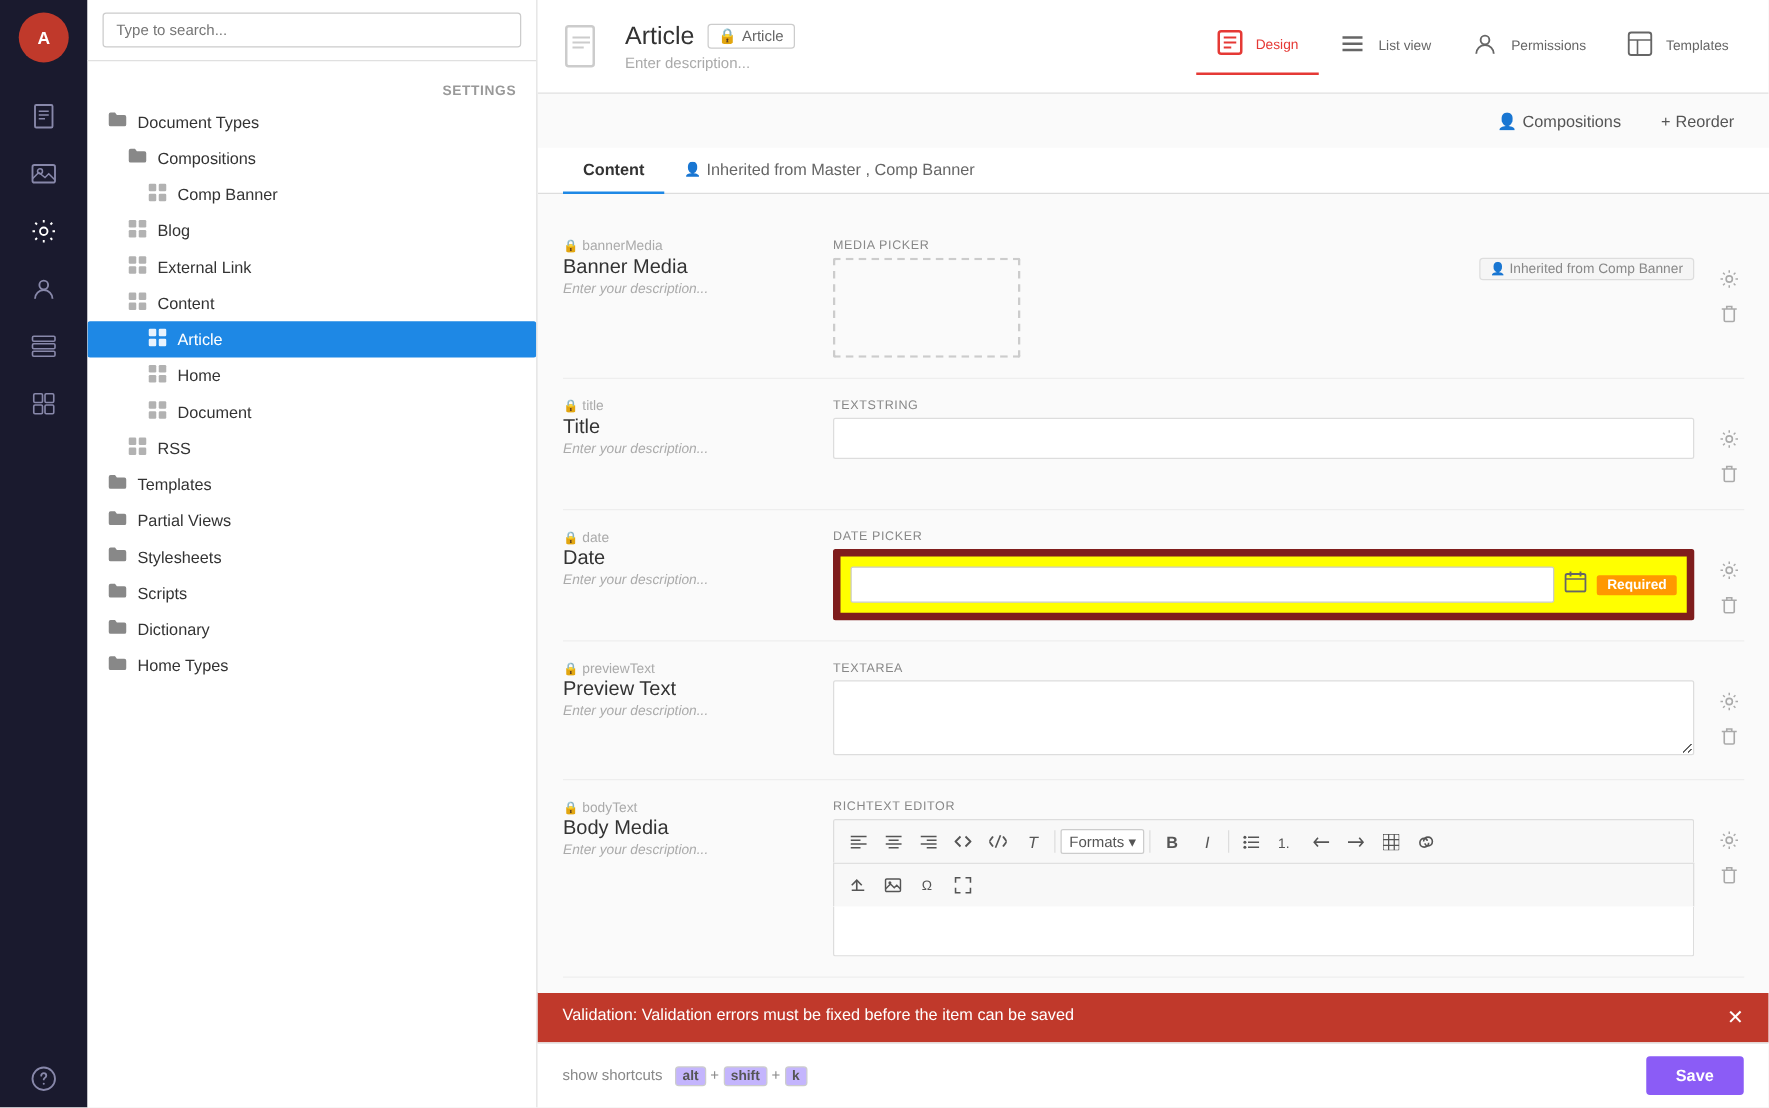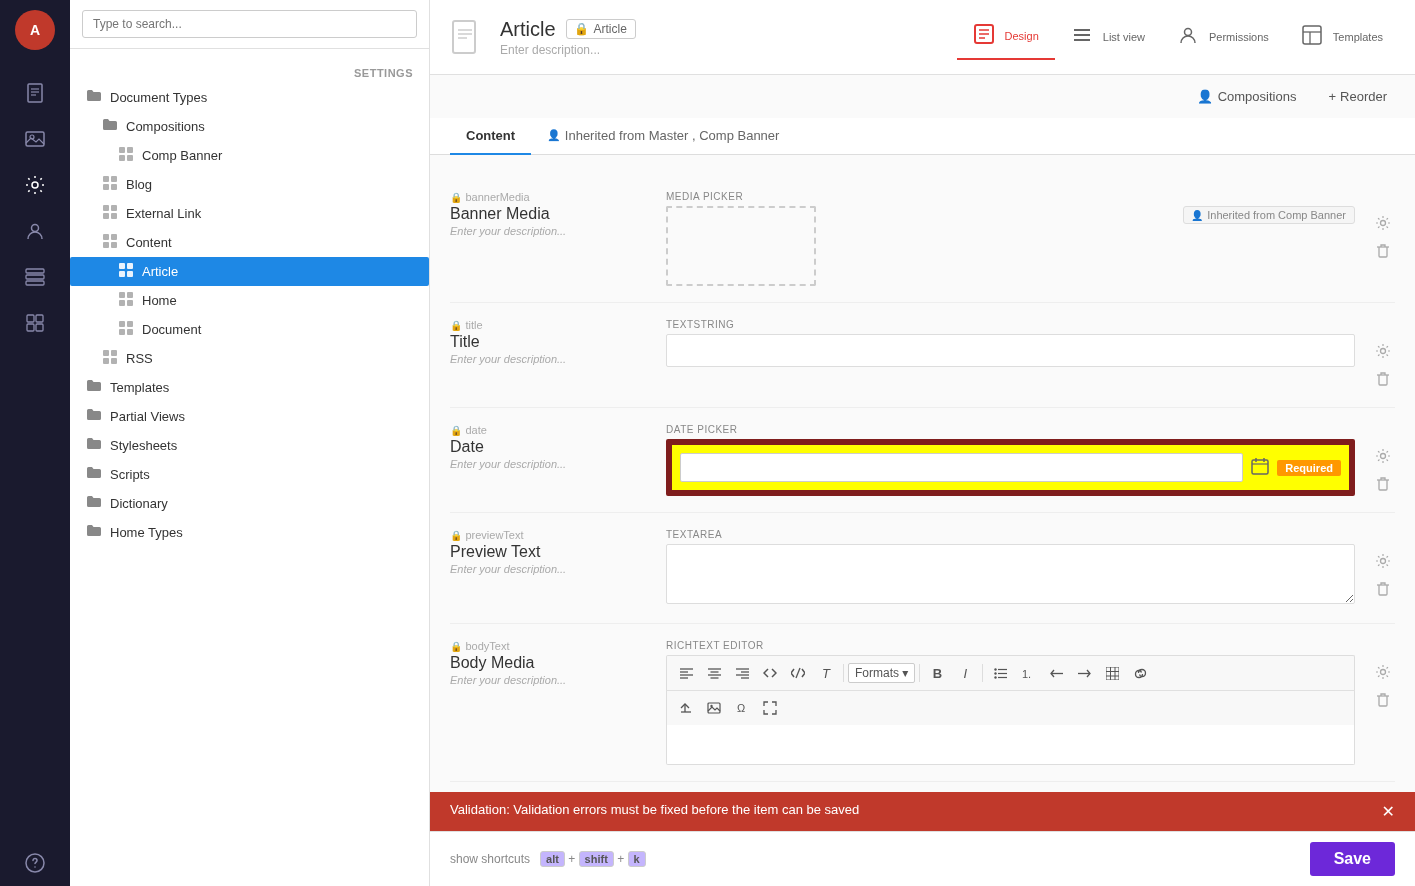--- a/index.html
+++ b/index.html
@@ -279,22 +279,22 @@
       flex-shrink: 0;
     }
     .shortcuts-label {
       font-size: 12px; color: #888;
     }
     .shortcut-key {
       display: inline-block; background: #c4b5fd; border: 1px solid #ccc;
       border-radius: 3px; padding: 1px 5px; font-size: 11px; color: #555; font-weight: bold;
     }
     .save-btn {
-      background: #6d28d9; color: white; border: none; border-radius: 3px;
-      padding: 8px 24px; font-size: 16px; cursor: pointer; font-weight: 600;
+      background: #8b5cf6; color: white; border: none; border-radius: 3px;
+      padding: 8px 24px; font-size: 13px; cursor: pointer; font-weight: 600;
     }
 
     
     .content-area::-webkit-scrollbar { width: 8px; }
     .content-area::-webkit-scrollbar-track { background: #f0f0f0; }
     .content-area::-webkit-scrollbar-thumb { background: #ccc; border-radius: 4px; }
 
     .sidebar-content::-webkit-scrollbar { width: 4px; }
     .sidebar-content::-webkit-scrollbar-thumb { background: #ddd; }
   </style>

